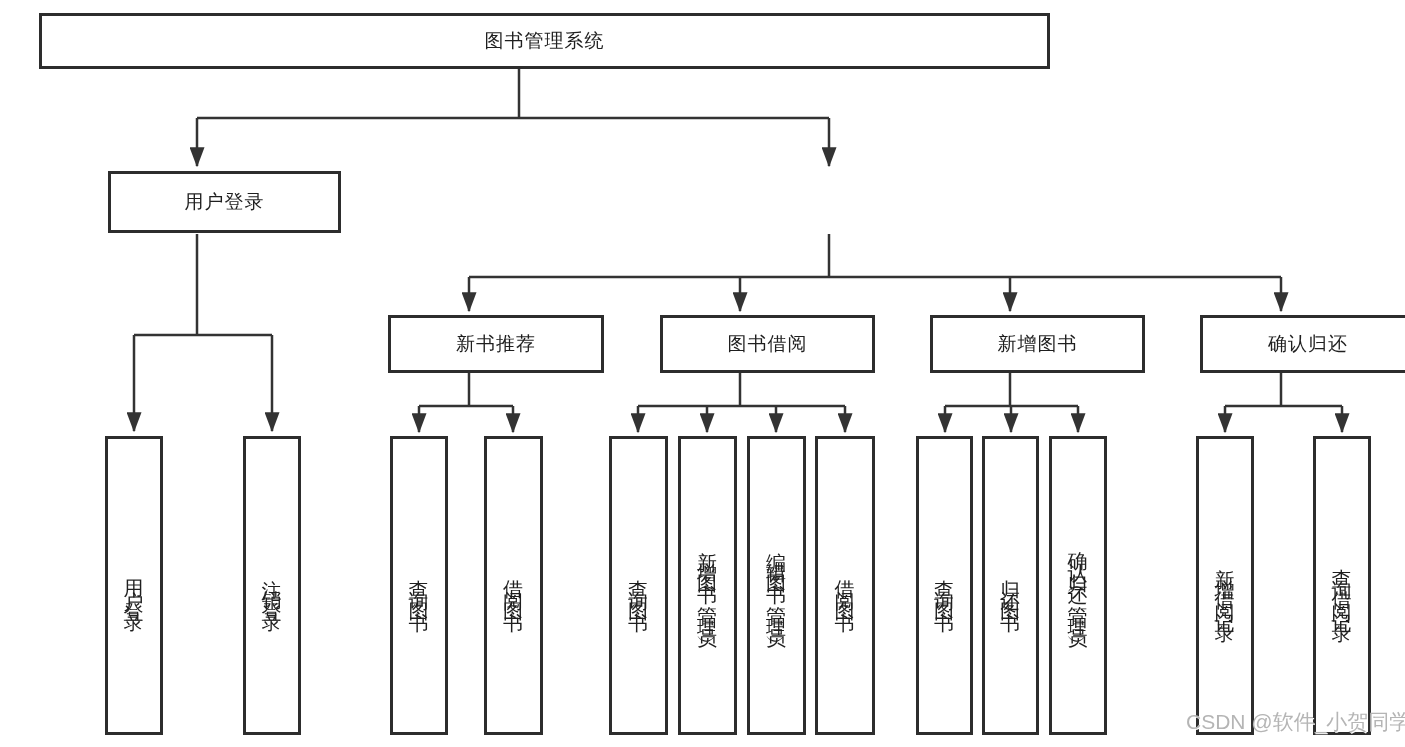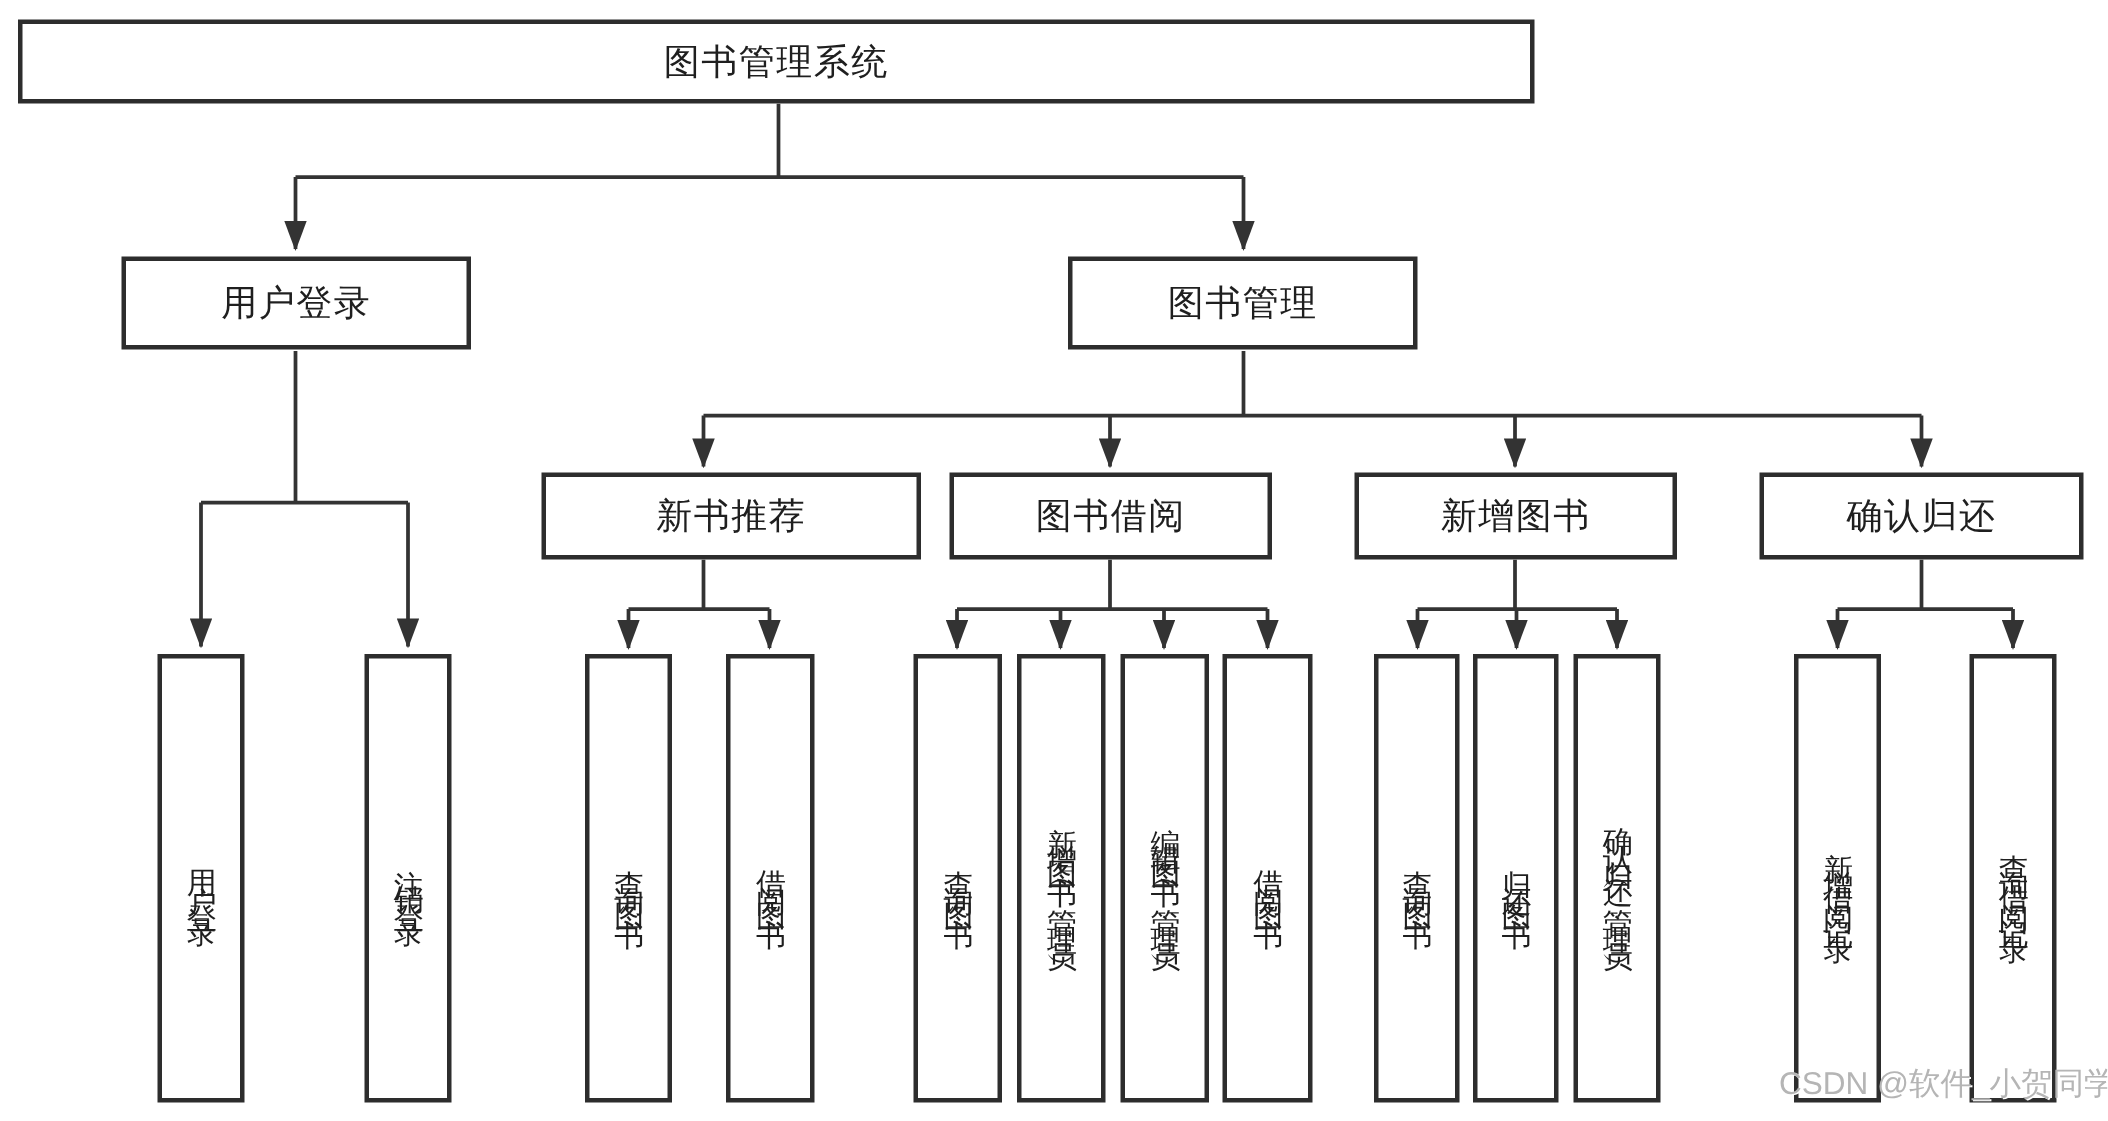--- a/index.html
+++ b/index.html
@@ -22,22 +22,23 @@
     box-sizing: border-box;
     border: 3px solid #2d2d2d;
     background: #ffffff;
     color: #1f1f1f;
     display: flex;
     align-items: center;
     justify-content: center;
     text-align: center;
   }
   .node.h {
-    font-size: 24px;
+    font-size: 19px;
     letter-spacing: 1px;
+    margin-left: 27px;
   }
   .node.v {
     font-size: 20px;
   }
   .node.v .vtext {
     writing-mode: vertical-rl;
     text-orientation: mixed;
     letter-spacing: 11px;
     line-height: 1;
     white-space: nowrap;
@@ -104,23 +105,22 @@
       <line x1="1281" y1="373" x2="1281" y2="406"></line>
       <line x1="1225" y1="406" x2="1342" y2="406"></line>
       <line x1="1225" y1="406" x2="1225" y2="432" marker-end="url(#arrow)"></line>
       <line x1="1342" y1="406" x2="1342" y2="432" marker-end="url(#arrow)"></line>
     </g>
   </svg>
 
   <div class="node h" style="left:12px; top:13px; width:1011px; height:56px;">图书管理系统</div>
 
   <div class="node h" style="left:81px; top:171px; width:233px; height:62px;">用户登录</div>
-  <div class="node h" style="left:712px; top:171px; width:233px; height:62px;">图书管理</div>
 
-  <div class="node h" style="left:361px; top:315px; width:253px; height:58px;">新书推荐</div>
+  <div class="node h" style="left:361px; top:315px; width:216px; height:58px;">新书推荐</div>
   <div class="node h" style="left:633px; top:315px; width:215px; height:58px;text-align:center;">图书借阅</div>
   <div class="node h" style="left:903px; top:315px; width:215px; height:58px;">新增图书</div>
   <div class="node h" style="left:1173px; top:315px; width:216px; height:58px;">确认归还</div>
 
   <div class="node v" style="left:105px; top:436px; width:58px; height:299px;">
     <span class="vtext">用户登录</span>
   </div>
   <div class="node v" style="left:243px; top:436px; width:58px; height:299px;">
     <span class="vtext">注销登录</span>
   </div>

